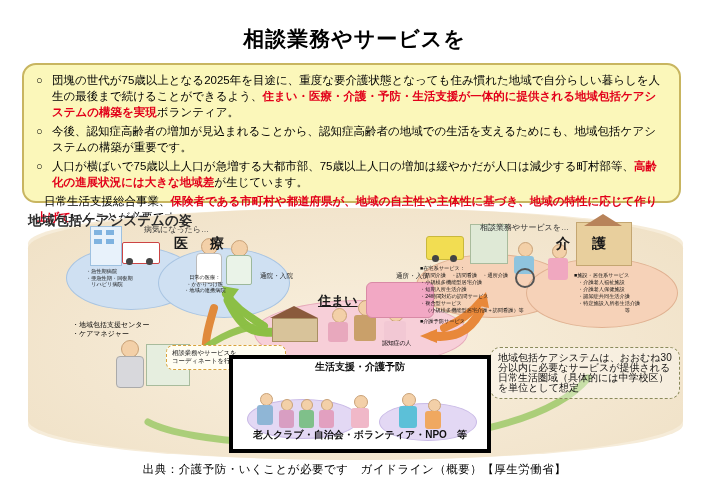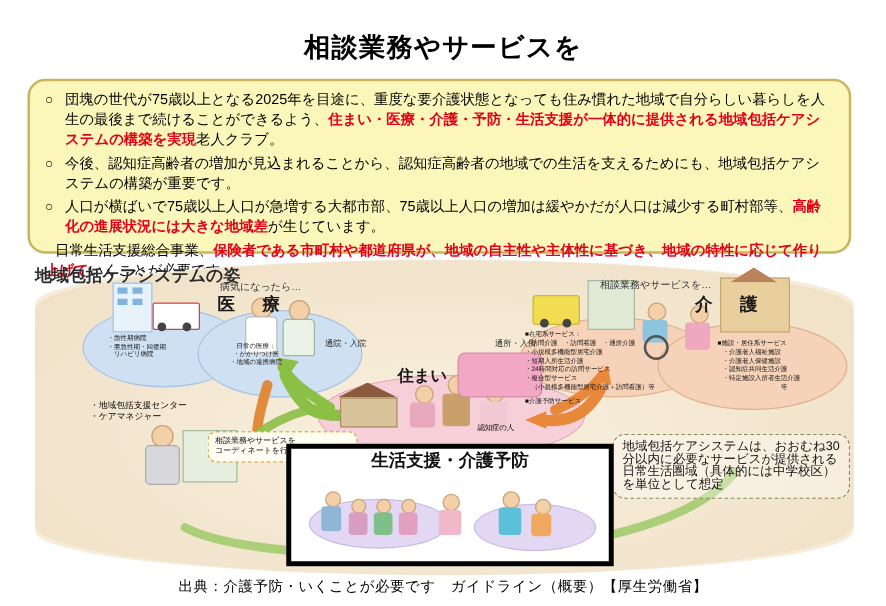--- a/index.html
+++ b/index.html
@@ -209,21 +209,21 @@
     z-index: 40;
   }
   .bb-kicker {
     text-align: center;
     font-size: 7.5px;
     color: #111;
     margin-top: 5px;
   }
   .bb-title {
     text-align: center;
-    font-size: 14px;
+    font-size: 10px;
     font-weight: bold;
     color: #111;
     margin-top: 1px;
   }
   .bb-footer {
     position: absolute;
     left: 0; right: 0;
     bottom: 7px;
     text-align: center;
     font-size: 10px;
@@ -294,21 +294,21 @@
 </style>
 </head>
 <body>
 
 <div class="page-title">相談業務やサービスを</div>
 
 <div class="summary-box">
 
   <div class="bullet-row">
     <span class="bullet-mark">○</span>
-    <span class="bullet-text"><span>団塊の世代が75歳以上となる2025年を目途に、重度な要介護状態となっても住み慣れた地域で自分らしい暮らしを人生の最後まで続けることができるよう、</span><span class="hl">住まい・医療・介護・予防・生活支援が一体的に提供される地域包括ケアシステムの構築を実現</span><span>老人クラブ。</span></span>
+    <span class="bullet-text"><span>団塊の世代が75歳以上となる2025年を目途に、重度な要介護状態となっても住み慣れた地域で自分らしい暮らしを人生の最後まで続けることができるよう、</span><span class="hl">住まい・医療・介護・予防・生活支援が一体的に提供される地域包括ケアシステムの構築を実現</span><span>ボランティア。</span></span>
   </div>
 
   <div class="bullet-row">
     <span class="bullet-mark">○</span>
     <span class="bullet-text">今後、認知症高齢者の増加が見込まれることから、認知症高齢者の地域での生活を支えるためにも、地域包括ケアシステムの構築が重要です。</span>
   </div>
 
   <div class="bullet-row">
     <span class="bullet-mark">○</span>
     <span class="bullet-text"><span>人口が横ばいで75歳以上人口が急増する大都市部、75歳以上人口の増加は緩やかだが人口は減少する町村部等、</span><span class="hl">高齢化の進展状況には大きな地域差</span><span>が生じています。</span></span>
@@ -341,21 +341,21 @@
 
     <path d="M150,170 C176,130 214,118 236,118" stroke="#8cbf45" stroke-width="7" fill="none" stroke-linecap="round" opacity="0.9"></path>
 
     <path d="M330,150 L330,168" stroke="#e8883a" stroke-width="10" fill="none"></path>
     <path d="M320,164 L340,164 L330,180 Z" fill="#e8883a"></path>
 
     <path d="M232,146 C234,158 236,164 240,172" stroke="#8cbf45" stroke-width="8" fill="none" stroke-linecap="round"></path>
     <path d="M232,166 L250,168 L238,182 Z" fill="#8cbf45"></path>
   </svg>
 
-  <div class="lbl sect-kicker" style="left:116px; top:16px;margin-left:32px;">病気になったら…</div>
+  <div class="lbl sect-kicker" style="left:116px; top:16px;">病気になったら…</div>
   <div class="lbl sect-big" style="left:146px; top:27px;">医　療</div>
 
   <div class="blob blob-med-left"></div>
   <div class="blob blob-med-right"></div>
 
   <div class="hospital" style="left:62px; top:18px; width:30px; height:38px;"></div>
   <div class="hospital" style="left:66px; top:22px; width:8px; height:5px; background:#7fb3e0; border:none;"></div>
   <div class="hospital" style="left:78px; top:22px; width:8px; height:5px; background:#7fb3e0; border:none;"></div>
   <div class="hospital" style="left:66px; top:31px; width:8px; height:5px; background:#7fb3e0; border:none;"></div>
   <div class="hospital" style="left:78px; top:31px; width:8px; height:5px; background:#7fb3e0; border:none;"></div>
@@ -417,21 +417,21 @@
   <div class="service-list" style="left:546px; top:64px;">■施設・居住系サービス</div>
   <div class="service-list" style="left:550px; top:71px;">・介護老人福祉施設</div>
   <div class="service-list" style="left:550px; top:78px;">・介護老人保健施設</div>
   <div class="service-list" style="left:550px; top:85px;">・認知症共同生活介護</div>
   <div class="service-list" style="left:550px; top:92px;">・特定施設入所者生活介護</div>
   <div class="service-list" style="left:550px; top:99px;">　　　　　　　　　等</div>
 
   <div class="lbl small" style="left:368px; top:64px; color:#222;">通所・入所</div>
 
   <div class="blob blob-home"></div>
-  <div class="lbl sect-home" style="left:290px; top:84px; z-index:25;">住まい</div>
+  <div class="lbl sect-home" style="left:290px; top:84px; z-index:25;text-decoration:underline;">住まい</div>
 
   <div class="house" style="left:242px; top:98px; width:48px; height:34px;">
     <div style="width:48px;height:12px;background:#8a5a3c;clip-path:polygon(0 100%,50% 0,100% 100%);"></div>
     <div style="width:44px;height:22px;background:#d8c39a;border:1px solid #a98f63;margin-left:2px;"></div>
   </div>
   <div class="person" style="left:300px; top:100px; width:22px; height:34px;">
     <div style="width:13px;height:13px;border-radius:50%;background:#f3d0a8;margin:0 auto;border:1px solid #c9a278;"></div>
     <div style="width:20px;height:20px;background:#e8a8bd;border-radius:3px;margin-top:-1px;"></div>
   </div>
   <div class="person" style="left:326px; top:92px; width:24px; height:42px;">
@@ -488,20 +488,21 @@
     </div>
     <div class="person" style="left:166px; top:34px; width:20px; height:36px;">
       <div style="width:12px;height:12px;border-radius:50%;background:#f3d0a8;margin:0 auto;border:1px solid #c9a278;"></div>
       <div style="width:18px;height:22px;background:#5cc0d8;border-radius:3px;margin-top:-1px;"></div>
     </div>
     <div class="person" style="left:192px; top:40px; width:18px; height:30px;">
       <div style="width:11px;height:11px;border-radius:50%;background:#f3d0a8;margin:0 auto;border:1px solid #c9a278;"></div>
       <div style="width:16px;height:18px;background:#f0a860;border-radius:3px;margin-top:-1px;"></div>
     </div>
 
+    <div class="bb-footer">老人クラブ・自治会・ボランティア・NPO　等</div>
   </div>
 
   <div class="dashed-note">
     <span>地域包括ケアシステムは、おおむね30分以内に必要なサービスが提供される日常生活圏域（具体的には中学校区）を単位として想定</span>
   </div>
 </div>
 
 <div class="source-line">出典：介護予防・いくことが必要です　ガイドライン（概要）【厚生労働省】</div>
 
 </body></html>

